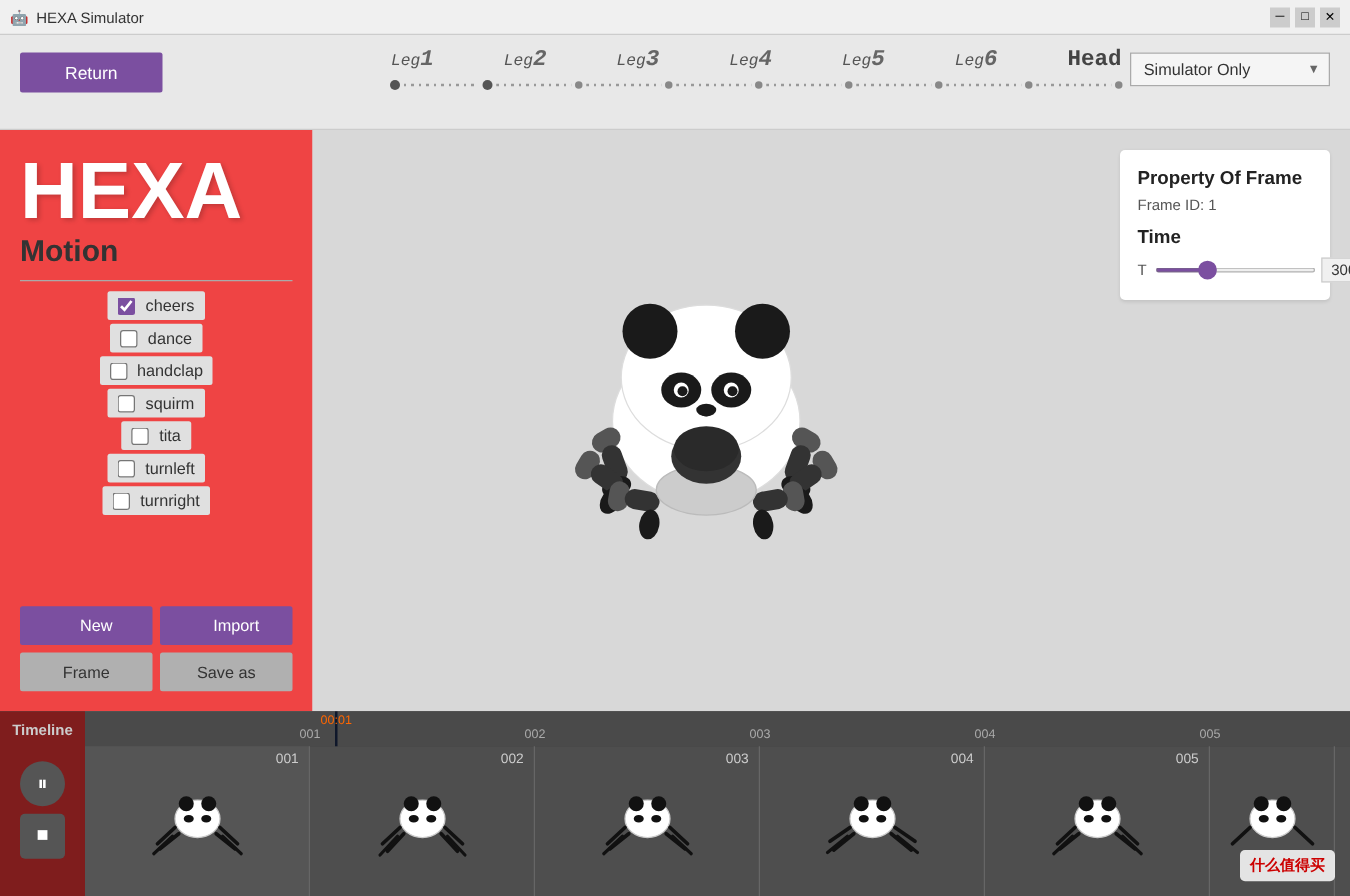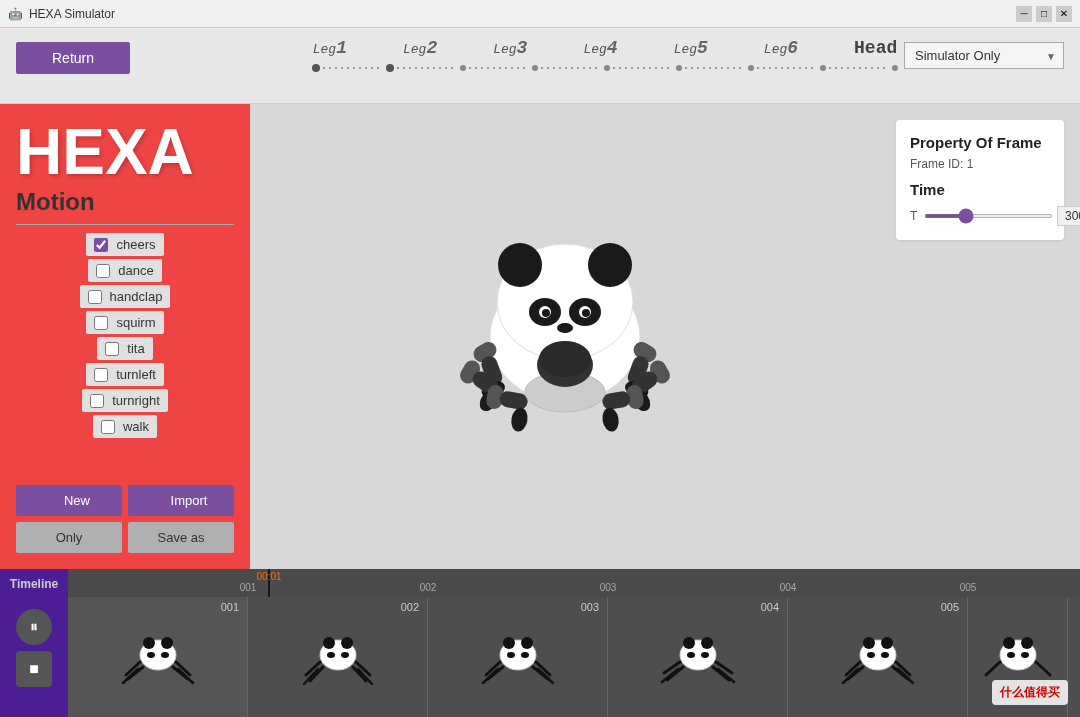--- a/index.html
+++ b/index.html
@@ -358,21 +358,21 @@
     
     .timeline {
       height: 148px;
       background: #3a3a3a;
       display: flex;
       position: relative;
     }
 
     .timeline-label-col {
       width: 68px;
-      background: #4c1d95;
+      background: #7f1d1d;
       display: flex;
       flex-direction: column;
       align-items: center;
       padding-top: 4px;
     }
 
     .timeline-title {
       color: #ccc;
       font-size: 12px;
       font-weight: bold;
@@ -613,30 +613,26 @@
           <span class="motion-item-label">tita</span>
         </div>
         <div class="motion-item">
           <input type="checkbox" style="">
           <span class="motion-item-label">turnleft</span>
         </div>
         <div class="motion-item">
           <input type="checkbox" style="">
           <span class="motion-item-label">turnright</span>
         </div>
-        <div class="motion-item">
-          <input type="checkbox" style="">
-          <span class="motion-item-label">walk</span>
-        </div>
       </div>
 
       <div class="sidebar-buttons">
         <button class="btn-new">New</button>
         <button class="btn-import">Import</button>
-        <button class="btn-save">Only</button>
+        <button class="btn-save">Frame</button>
         <button class="btn-saveas">Save as</button>
       </div>
     </div>
 
     <div class="robot-viewport">
 
       <svg class="robot-svg" viewBox="0 0 320 280" xmlns="http://www.w3.org/2000/svg">
 
         <ellipse cx="160" cy="140" rx="75" ry="65" fill="white" stroke="#ddd" stroke-width="1"></ellipse>
 

